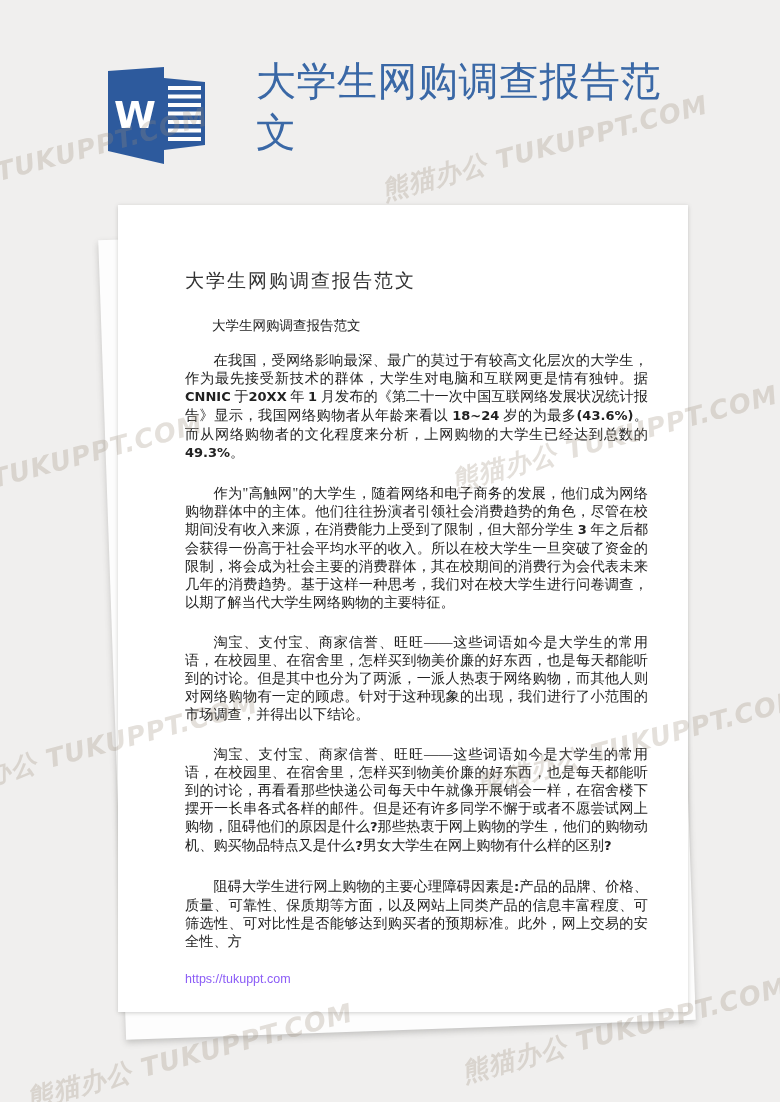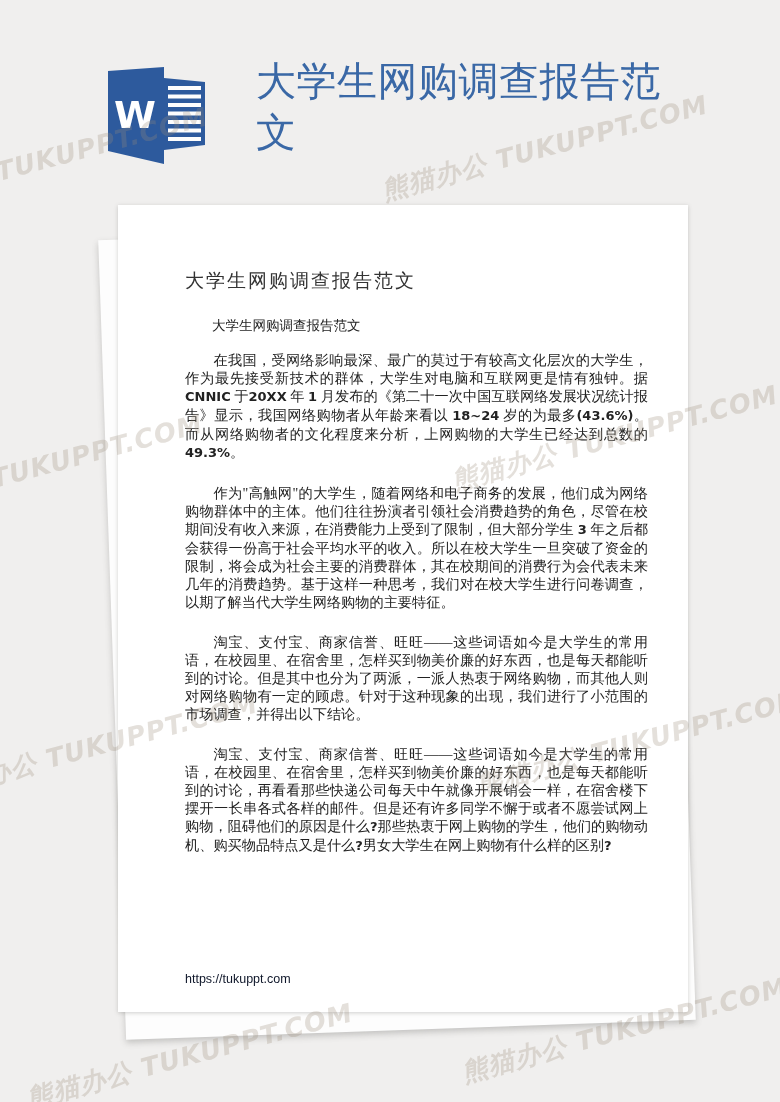--- a/index.html
+++ b/index.html
@@ -56,21 +56,21 @@
     margin:0 0 22px 0;
   }
   .doc-heading{margin:8px 0 30px 0;}
   .doc-para .lat,.doc-heading .lat{
     font-family:"DejaVu Sans","Liberation Sans",sans-serif;
     font-size:13px;font-weight:600;
   }
   .doc-footer{
     position:absolute;left:67px;bottom:26px;
     font-family:"Liberation Sans","DejaVu Sans",sans-serif;
-    font-size:12.5px;color:#0f172a;
+    font-size:12.5px;color:#8b5cf6;
   }
 
   
   .wm-layer{position:absolute;left:0;top:0;width:780px;height:1102px;z-index:5;pointer-events:none;}
   .wm{
     position:absolute;
     transform:translate(-50%,-50%) rotate(-15deg);
     font-family:"DejaVu Sans","Liberation Sans",sans-serif;
     font-weight:700;font-style:italic;
     font-size:26px;letter-spacing:1px;white-space:nowrap;
@@ -103,20 +103,21 @@
 <div class="back-page"></div>
 
 <div class="doc-page">
   <h1 class="doc-title">大学生网购调查报告范文</h1>
   <div class="doc-subtitle">大学生网购调查报告范文</div>
   <div>
       <p class="doc-para">在我国，受网络影响最深、最广的莫过于有较高文化层次的大学生，作为最先接受新技术的群体，大学生对电脑和互联网更是情有独钟。据 <span class="lat">CNNIC</span> 于<span class="lat">20XX</span> 年 <span class="lat">1</span> 月发布的《第二十一次中国互联网络发展状况统计报告》显示，我国网络购物者从年龄来看以 <span class="lat">18~24</span> 岁的为最多<span class="lat">(43.6%)</span>。而从网络购物者的文化程度来分析，上网购物的大学生已经达到总数的 <span class="lat">49.3%</span>。</p>
       <p class="doc-para">作为"高触网"的大学生，随着网络和电子商务的发展，他们成为网络购物群体中的主体。他们往往扮演者引领社会消费趋势的角色，尽管在校期间没有收入来源，在消费能力上受到了限制，但大部分学生 <span class="lat">3</span> 年之后都会获得一份高于社会平均水平的收入。所以在校大学生一旦突破了资金的限制，将会成为社会主要的消费群体，其在校期间的消费行为会代表未来几年的消费趋势。基于这样一种思考，我们对在校大学生进行问卷调查，以期了解当代大学生网络购物的主要特征。</p>
       <p class="doc-para">淘宝、支付宝、商家信誉、旺旺——这些词语如今是大学生的常用语，在校园里、在宿舍里，怎样买到物美价廉的好东西，也是每天都能听到的讨论。但是其中也分为了两派，一派人热衷于网络购物，而其他人则对网络购物有一定的顾虑。针对于这种现象的出现，我们进行了小范围的市场调查，并得出以下结论。</p>
       <p class="doc-para">淘宝、支付宝、商家信誉、旺旺——这些词语如今是大学生的常用语，在校园里、在宿舍里，怎样买到物美价廉的好东西，也是每天都能听到的讨论，再看看那些快递公司每天中午就像开展销会一样，在宿舍楼下摆开一长串各式各样的邮件。但是还有许多同学不懈于或者不愿尝试网上购物，阻碍他们的原因是什么<span class="lat">?</span>那些热衷于网上购物的学生，他们的购物动机、购买物品特点又是什么<span class="lat">?</span>男女大学生在网上购物有什么样的区别<span class="lat">?</span></p>
+      <p class="doc-para">阻碍大学生进行网上购物的主要心理障碍因素是<span class="lat">:</span>产品的品牌、价格、质量、可靠性、保质期等方面，以及网站上同类产品的信息丰富程度、可筛选性、可对比性是否能够达到购买者的预期标准。此外，网上交易的安全性、方</p>
     </div>
   <div class="doc-footer">https://tukuppt.com</div>
 </div>
 
 <div class="wm-layer">
   <span class="wm" style="left:45px;top:160px">熊猫办公 TUKUPPT.COM</span>
   <span class="wm" style="left:545px;top:148px">熊猫办公 TUKUPPT.COM</span>
   <span class="wm" style="left:40px;top:467px">熊猫办公 TUKUPPT.COM</span>
   <span class="wm" style="left:615px;top:438px">熊猫办公 TUKUPPT.COM</span>
   <span class="wm" style="left:95px;top:747px">熊猫办公 TUKUPPT.COM</span>

